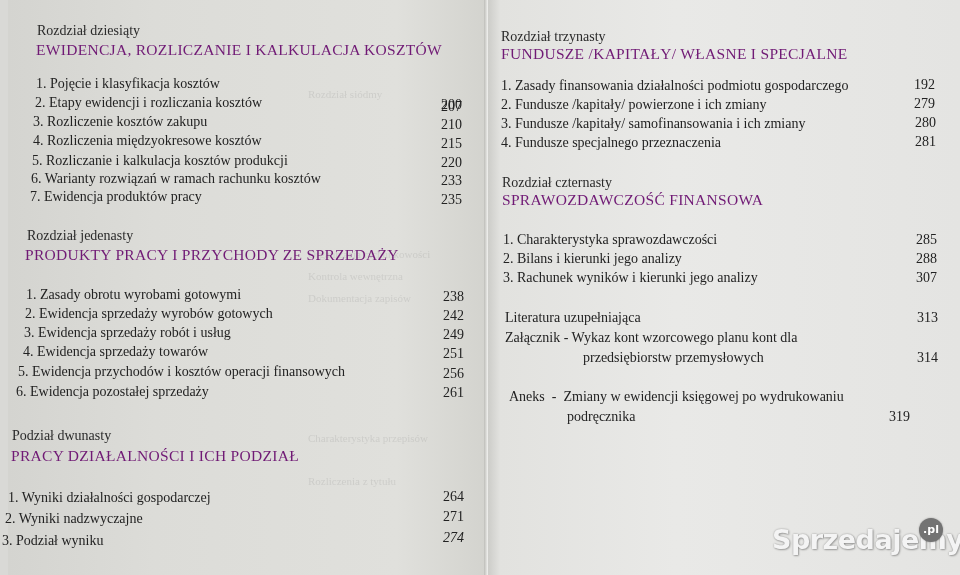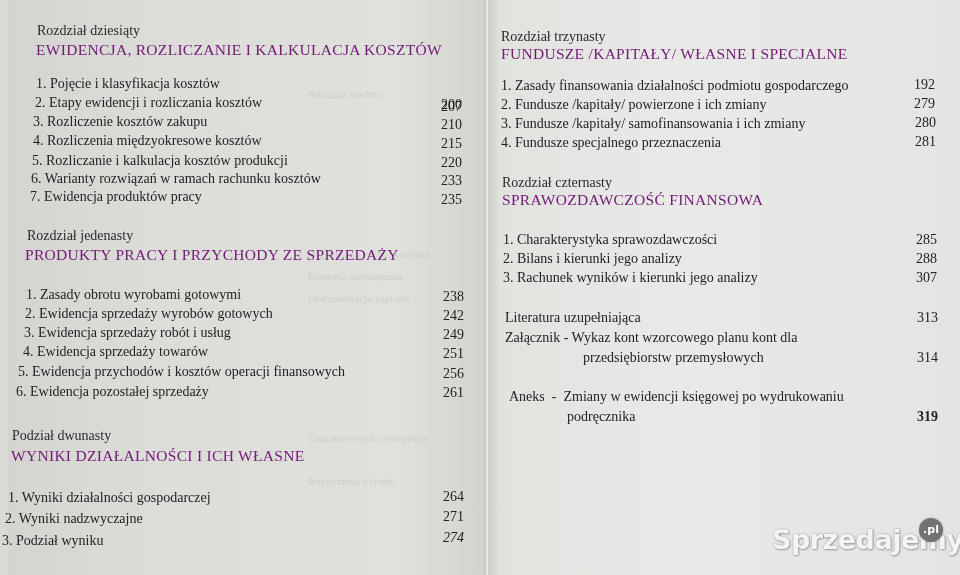--- a/index.html
+++ b/index.html
@@ -90,21 +90,21 @@
 <div class="abs entry" style="left:24px;top:325px;">3. Ewidencja sprzedaży robót i usług</div>
 <div class="abs pg" style="left:424px;top:327px;">249</div>
 <div class="abs entry" style="left:23px;top:344px;">4. Ewidencja sprzedaży towarów</div>
 <div class="abs pg" style="left:424px;top:346px;">251</div>
 <div class="abs entry" style="left:18px;top:364px;">5. Ewidencja przychodów i kosztów operacji finansowych</div>
 <div class="abs pg" style="left:424px;top:366px;">256</div>
 <div class="abs entry" style="left:16px;top:384px;">6. Ewidencja pozostałej sprzedaży</div>
 <div class="abs pg" style="left:424px;top:385px;">261</div>
 
 <div class="abs chap-label" style="left:12px;top:428px;">Podział dwunasty</div>
-<div class="abs chap-title" style="left:11px;top:447px;">WYNIKI DZIAŁALNOŚCI I ICH WŁASNE</div>
+<div class="abs chap-title" style="left:11px;top:447px;">PRACY DZIAŁALNOŚCI I ICH PODZIAŁ</div>
 
 <div class="abs entry" style="left:8px;top:490px;">1. Wyniki działalności gospodarczej</div>
 <div class="abs pg" style="left:424px;top:489px;">264</div>
 <div class="abs entry" style="left:5px;top:511px;">2. Wyniki nadzwyczajne</div>
 <div class="abs pg" style="left:424px;top:509px;">271</div>
 <div class="abs entry" style="left:2px;top:533px;">3. Podział wyniku</div>
 <div class="abs pg" style="left:424px;top:530px;font-style:italic;">274</div>
 
 <div class="abs chap-label" style="left:501px;top:29px;">Rozdział trzynasty</div>
 <div class="abs chap-title" style="left:501px;top:45px;">FUNDUSZE /KAPITAŁY/ WŁASNE I SPECJALNE</div>
@@ -130,16 +130,16 @@
 
 <div class="abs entry" style="left:505px;top:310px;">Literatura uzupełniająca</div>
 <div class="abs pg" style="left:898px;top:310px;">313</div>
 
 <div class="abs entry" style="left:505px;top:330px;">Załącznik - Wykaz kont wzorcowego planu kont dla</div>
 <div class="abs entry" style="left:583px;top:350px;">przedsiębiorstw przemysłowych</div>
 <div class="abs pg" style="left:898px;top:350px;">314</div>
 
 <div class="abs entry" style="left:509px;top:389px;white-space:pre;">Aneks  -  Zmiany w ewidencji księgowej po wydrukowaniu</div>
 <div class="abs entry" style="left:567px;top:409px;">podręcznika</div>
-<div class="abs pg" style="left:898px;top:409px;font-weight:bold;">319</div>
+<div class="abs pg" style="left:870px;top:409px;">319</div>
 
 <div class="watermark">Sprzedajemy</div>
 <div class="wm-badge">.pl</div>
 
 </body></html>

